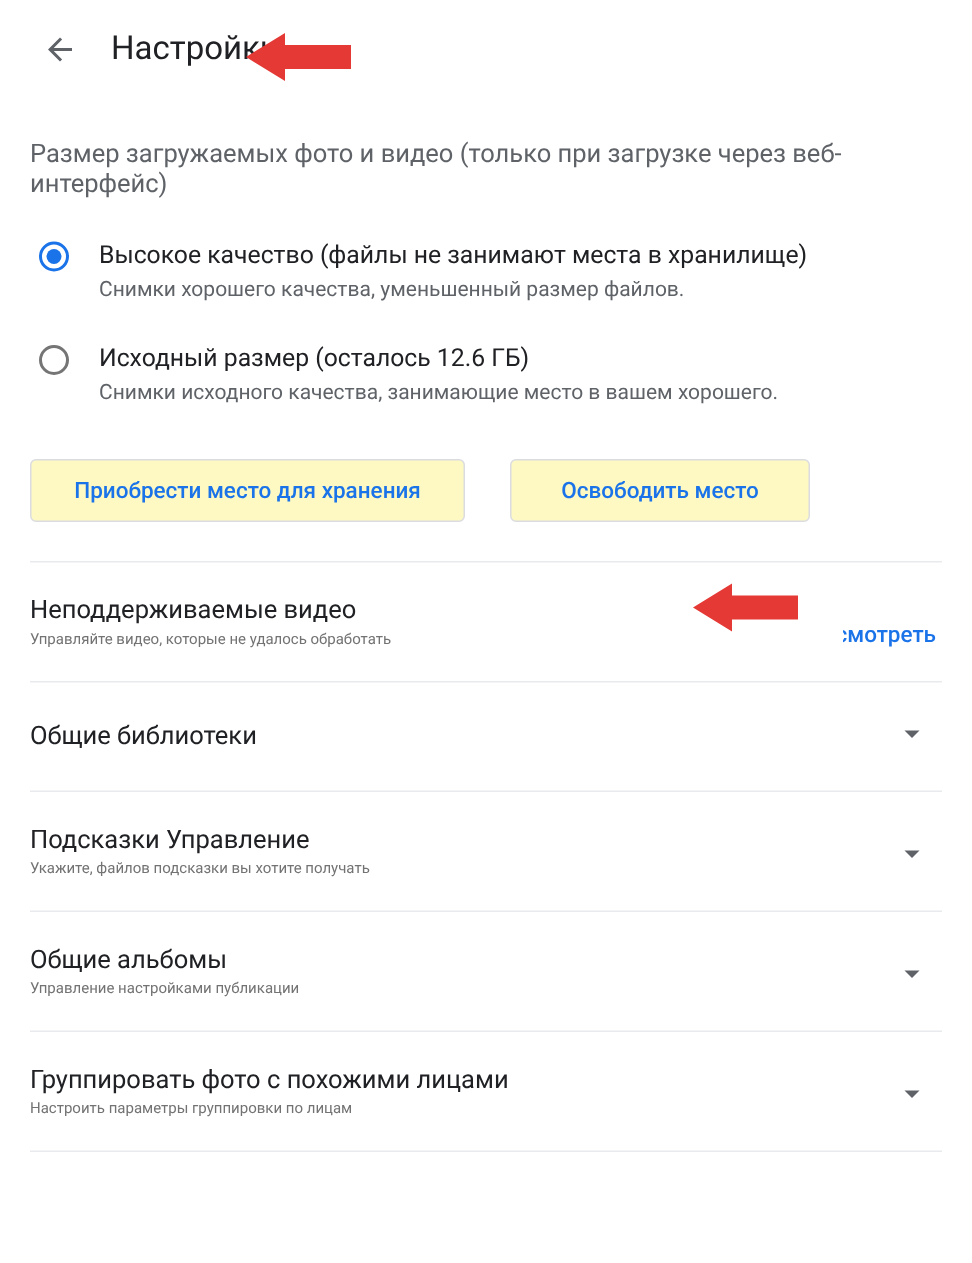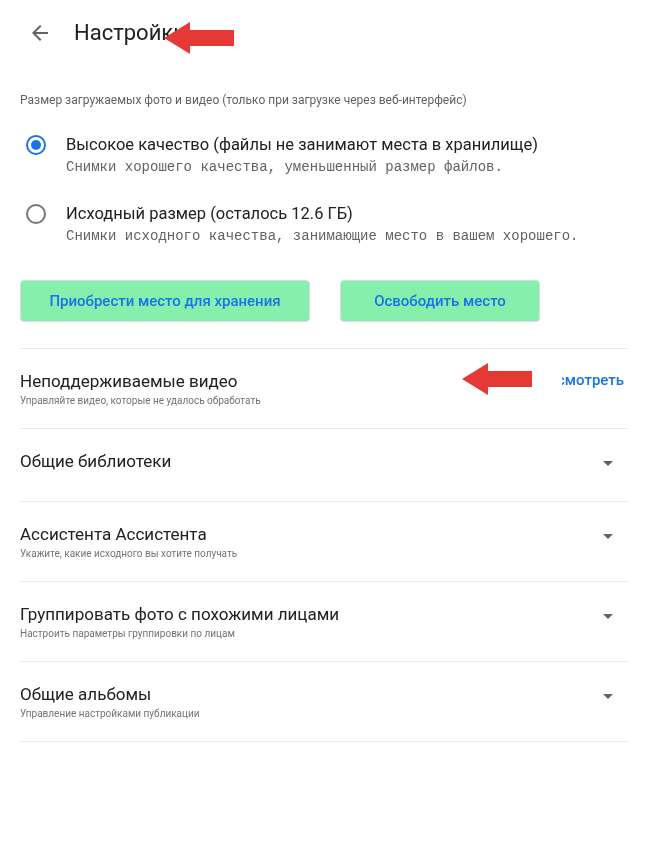--- a/index.html
+++ b/index.html
@@ -32,21 +32,21 @@
     }
     .title {
       font-size: 22px;
       font-weight: 400;
       color: #202124;
     }
     .content {
       padding: 0 20px;
     }
     .section-heading {
-      font-size: 12px;
+      font-size: 17px;
       color: #5f6368;
       padding: 30px 0 16px 0;
     }
     .radio-group {
       padding: 0 0 18px 0;
     }
     .radio-item {
       display: flex;
       align-items: flex-start;
       gap: 20px;
@@ -78,44 +78,43 @@
     .radio-label {
       font-size: 16.5px;
       color: #202124;
       line-height: 1.4;
       padding-bottom: 2px;
     }
     .radio-sub {
       font-size: 14px;
       color: #5f6368;
       line-height: 1.4;
-      font-family: Liberation Mono, monospace;
     }
     .button-row {
       display: flex;
       gap: 30px;
       padding: 2px 0 26px 0;
     }
     .outline-button {
       border: 1px solid #dadce0;
       border-radius: 4px;
-      background: #86efac;
+      background: #fef9c3;
       color: #1a73e8;
       font-size: 15px;
       font-weight: 500;
       padding: 11px 20px;
       cursor: pointer;
       flex: 0 0 auto;
       font-family: inherit;
     }
     .btn1 { min-width: 290px; }
     .btn2 { min-width: 200px; }
     .list-row {
       display: flex;
-      align-items: flex-start;
+      align-items: flex-end;
       justify-content: space-between;
       padding: 22px 4px 22px 0;
       border-top: 1px solid #e8eaed;
       cursor: pointer;
       position: relative;
     }
     .list-row-text {
       flex: 1;
     }
     .row-title {
@@ -218,49 +217,49 @@
     </div>
     <div class="chevron">
       <svg width="24" height="24" viewBox="0 0 24 24">
           <path d="M7 10l5 5 5-5z" fill="#5f6368"></path>
         </svg>
     </div>
   </div>
 
   <div class="list-row">
     <div class="list-row-text">
-      <div class="row-title">Ассистента Ассистента</div>
-      <div class="row-sub">Укажите, какие исходного вы хотите получать</div>
+      <div class="row-title">Подсказки Управление</div>
+      <div class="row-sub">Укажите, файлов подсказки вы хотите получать</div>
+    </div>
+    <div class="chevron">
+      <svg width="24" height="24" viewBox="0 0 24 24">
+          <path d="M7 10l5 5 5-5z" fill="#5f6368"></path>
+        </svg>
+    </div>
+  </div>
+
+  <div class="list-row">
+    <div class="list-row-text">
+      <div class="row-title">Общие альбомы</div>
+      <div class="row-sub">Управление настройками публикации</div>
     </div>
     <div class="chevron">
       <svg width="24" height="24" viewBox="0 0 24 24">
           <path d="M7 10l5 5 5-5z" fill="#5f6368"></path>
         </svg>
     </div>
   </div>
 
   <div class="list-row">
     <div class="list-row-text">
       <div class="row-title">Группировать фото с похожими лицами</div>
       <div class="row-sub">Настроить параметры группировки по лицам</div>
     </div>
     <div class="chevron">
       <svg width="24" height="24" viewBox="0 0 24 24">
           <path d="M7 10l5 5 5-5z" fill="#5f6368"></path>
         </svg>
     </div>
   </div>
 
-  <div class="list-row">
-    <div class="list-row-text">
-      <div class="row-title">Общие альбомы</div>
-      <div class="row-sub">Управление настройками публикации</div>
-    </div>
-    <div class="chevron">
-      <svg width="24" height="24" viewBox="0 0 24 24">
-          <path d="M7 10l5 5 5-5z" fill="#5f6368"></path>
-        </svg>
-    </div>
-  </div>
-
   <div class="last-border"></div>
 
 </div>
 
 </body></html>

